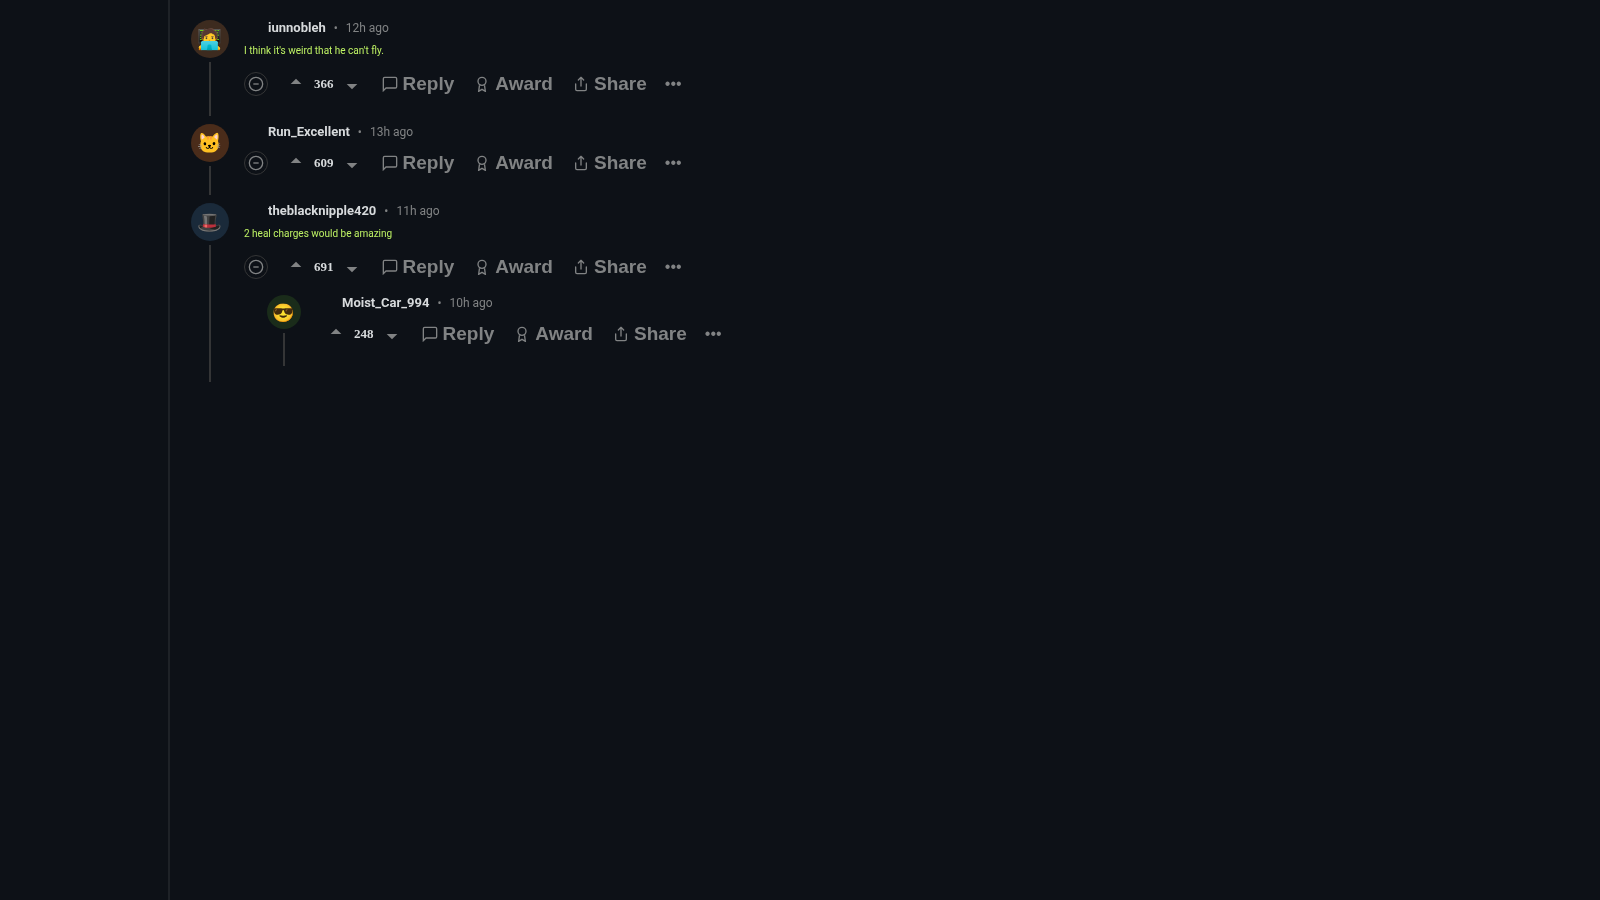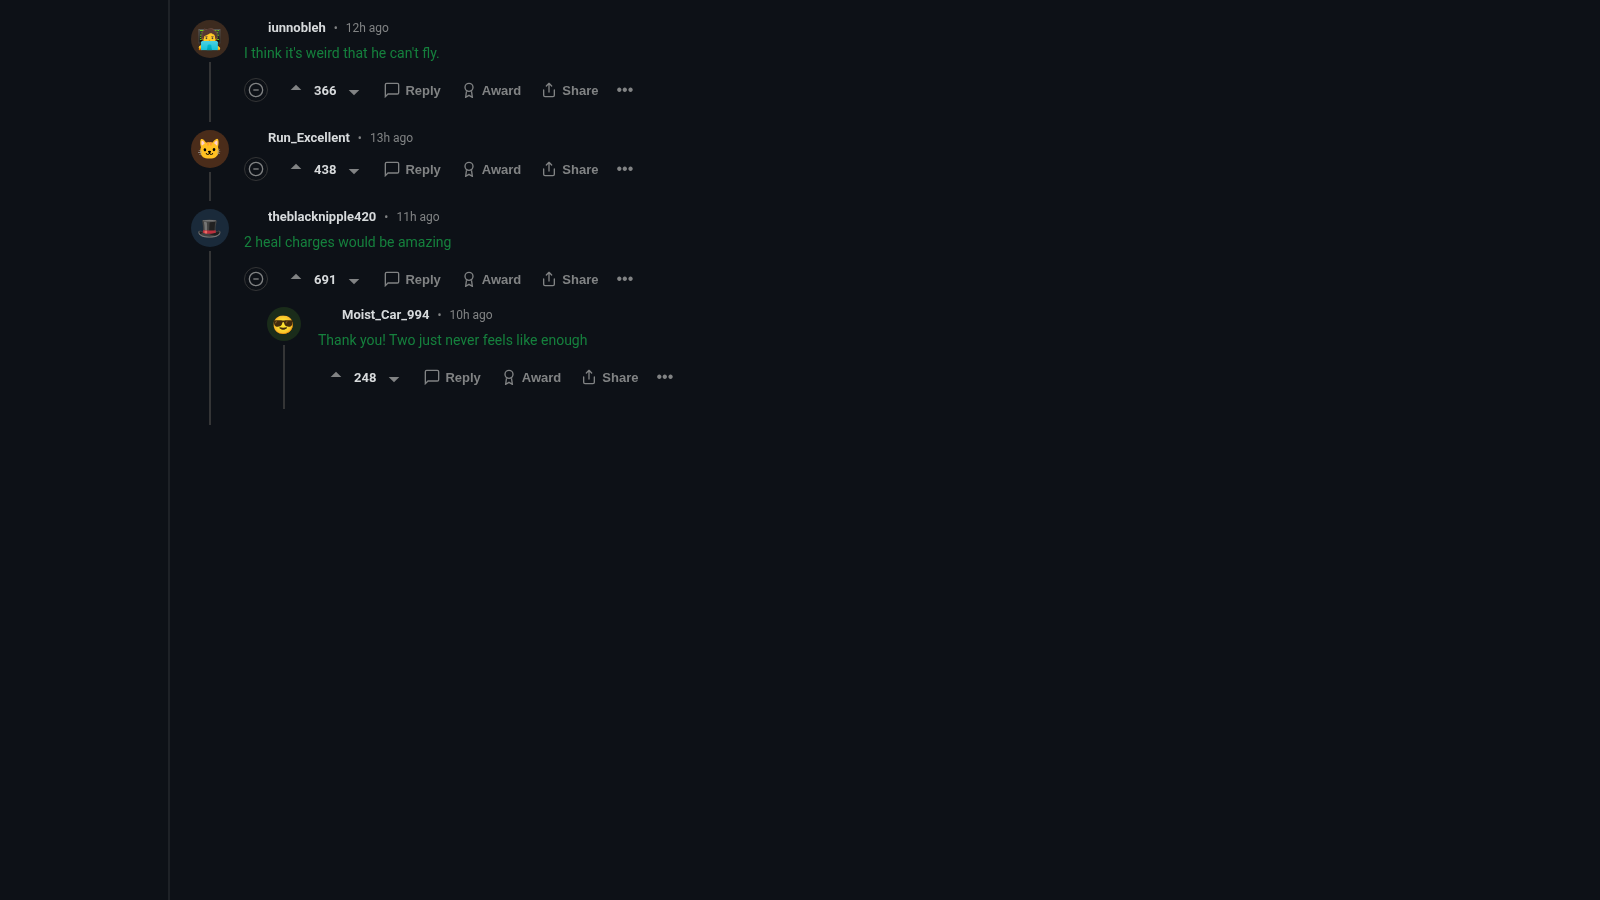--- a/index.html
+++ b/index.html
@@ -89,22 +89,22 @@
       font-size: 13px;
       color: #d7dadc;
     }
 
     .timestamp {
       font-size: 12px;
       color: #818384;
     }
 
     .comment-text {
-      font-size: 14px;
-      color: #15803d;
+      font-size: 10px;
+      color: #bef264;
       line-height: 1.5;
       margin-bottom: 10px;
     }
 
     .action-bar {
       display: flex;
       align-items: center;
       gap: 4px;
       margin-top: 8px;
     }
@@ -112,32 +112,33 @@
     .action-btn {
       display: flex;
       align-items: center;
       gap: 5px;
       padding: 5px 8px;
       border-radius: 20px;
       background: transparent;
       border: none;
       color: #818384;
       cursor: pointer;
-      font-size: 13px;
+      font-size: 19px;
       font-weight: 700;
       white-space: nowrap;
       user-select: none;
     }
 
     .vote-section {
       display: flex;
       align-items: center;
       gap: 2px;
       padding: 4px 6px;
       border-radius: 20px;
+      font-family: Liberation Serif, serif;
     }
 
     .vote-btn {
       background: transparent;
       border: none;
       color: #818384;
       cursor: pointer;
       padding: 4px;
       display: flex;
       align-items: center;
@@ -276,21 +277,21 @@
                   <circle cx="12" cy="12" r="10" fill="none" stroke="#818384" stroke-width="2"></circle>
                   <line x1="8" y1="12" x2="16" y2="12" stroke="#818384" stroke-width="2"></line>
                 </svg>
             </div>
             <div class="vote-section">
               <button class="vote-btn">
                 <svg class="icon-svg" viewBox="0 0 24 24">
                     <path d="M12 4l8 8H4z" fill="#818384"></path>
                   </svg>
               </button>
-              <span class="vote-count">438</span>
+              <span class="vote-count">609</span>
               <button class="vote-btn">
                 <svg class="icon-svg" viewBox="0 0 24 24">
                     <path d="M12 20l8-8H4z" fill="#818384"></path>
                   </svg>
               </button>
             </div>
             <button class="action-btn">
               <svg class="icon-svg" viewBox="0 0 24 24">
                   <path d="M20 2H4c-1.1 0-2 .9-2 2v18l4-4h14c1.1 0 2-.9 2-2V4c0-1.1-.9-2-2-2z" fill="none" stroke="#818384" stroke-width="2"></path>
                 </svg>
@@ -373,21 +374,20 @@
               <div class="comment-left">
                 <div class="avatar" style="background:#1a2c1a; font-size:18px; width:34px; height:34px;">😎</div>
                 <div class="thread-line"></div>
               </div>
               <div class="comment-body">
                 <div class="comment-header">
                   <span class="username">Moist_Car_994</span>
                   <span class="timestamp">•</span>
                   <span class="timestamp">10h ago</span>
                 </div>
-                <div class="comment-text">Thank you! Two just never feels like enough</div>
                 <div class="action-bar">
                   <div class="vote-section">
                     <button class="vote-btn">
                       <svg class="icon-svg" viewBox="0 0 24 24">
                           <path d="M12 4l8 8H4z" fill="#818384"></path>
                         </svg>
                     </button>
                     <span class="vote-count">248</span>
                     <button class="vote-btn">
                       <svg class="icon-svg" viewBox="0 0 24 24">

